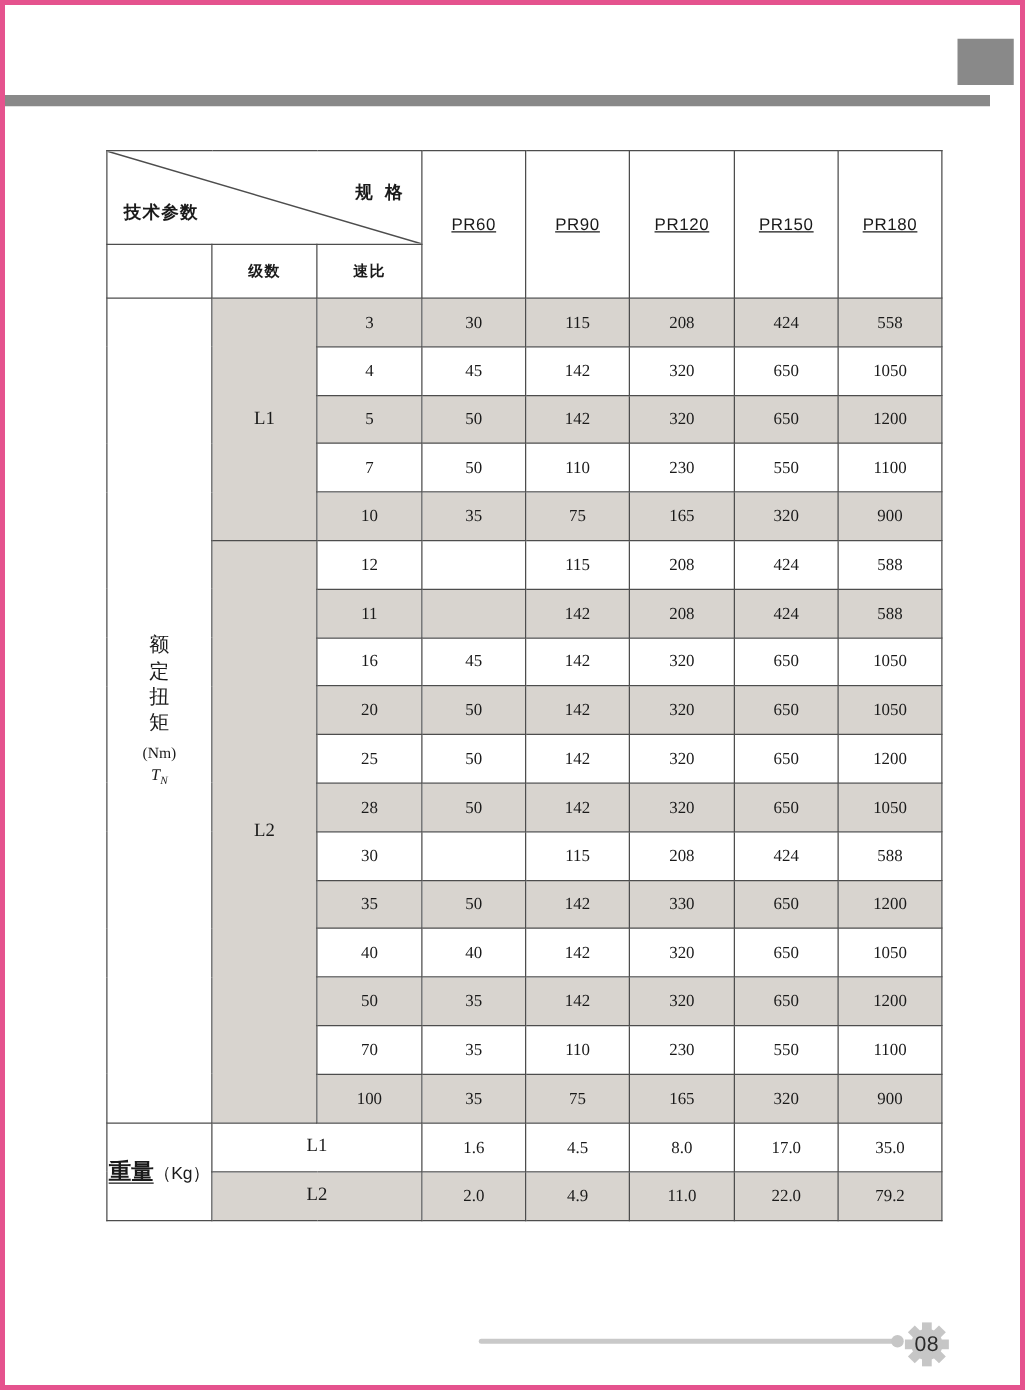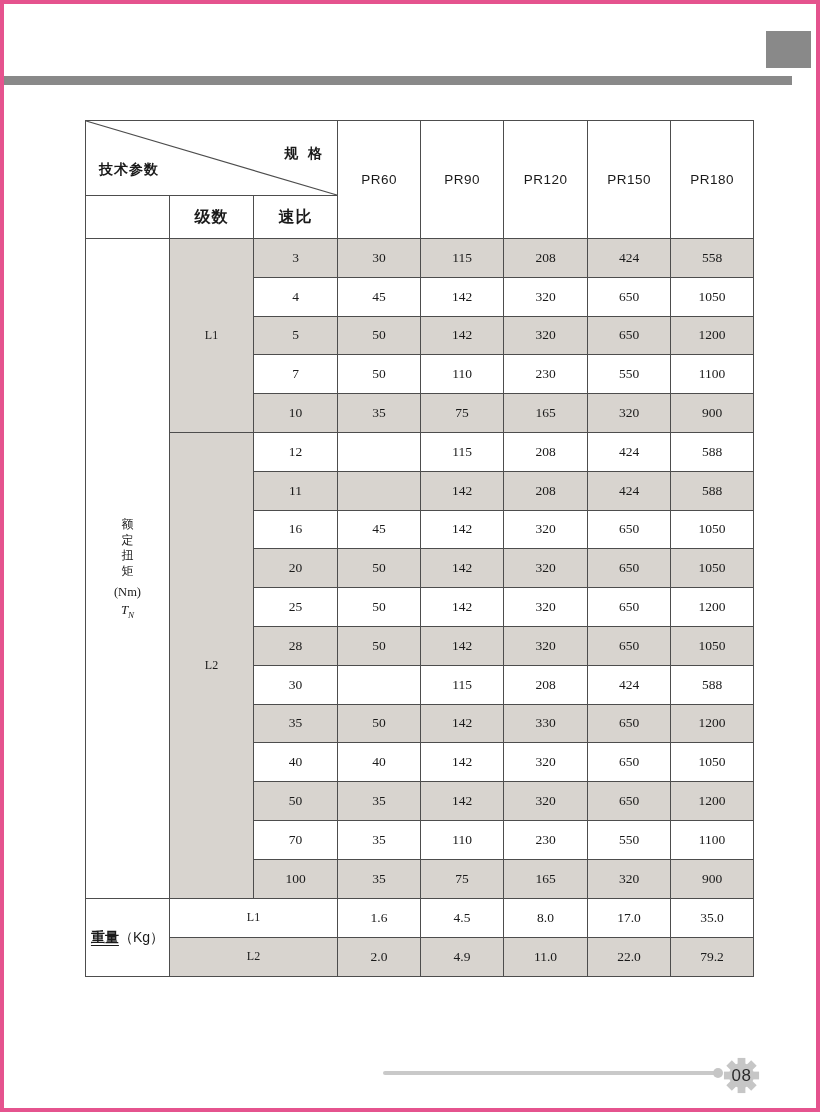--- a/index.html
+++ b/index.html
@@ -20,44 +20,44 @@
   table.spec td {
     border:1px solid #4d4d4d; padding:0; text-align:center; vertical-align:middle;
     overflow:hidden;
   }
   tr.h1 { height:75px; }
   tr.h2 { height:43px; }
   tr.dr { height:38.8px; }
   tr.wr { height:39px; }
   .shaded { background:#d8d4cf; }
 
-  .cn   { font-weight:bold; font-size:16px; letter-spacing:1px; }
-  .model{ font-size:13.5px; letter-spacing:0.5px; }
+  .cn   { font-weight:bold; font-size:12px; letter-spacing:1px; }
+  .model{ font-size:13.5px; letter-spacing:0.5px;text-decoration:underline; }
   .num  { font-family:"Liberation Serif", serif; font-size:13.5px; }
-  .grp  { font-family:"Liberation Serif", serif; font-size:12px; }
+  .grp  { font-family:"Liberation Serif", serif; font-size:15px; }
 
   
   td.diag { position:relative; }
   td.diag svg.diag-line { position:absolute; left:0; top:0; width:100%; height:100%; display:block; }
   .diag-tr { position:absolute; right:12px; top:24px;  font-weight:bold; font-size:14px; letter-spacing:3px; }
   .diag-bl { position:absolute; left:13px;  top:40px;  font-weight:bold; font-size:14px; letter-spacing:1px; }
 
   
   td.torque-cell { background:#ffffff; }
   .torque-wrap { display:flex; flex-direction:column; align-items:center; justify-content:center; gap:2px; }
   .vert-label {
     width:1.05em; word-break:break-all; line-height:1.3;
-    font-family:Liberation Serif, serif; font-size:12px; margin:0 auto;
+    font-family:Liberation Mono, monospace; font-size:16px; margin:0 auto;
   }
   .torque-unit { font-family:"Liberation Serif", serif; font-size:12.5px; margin-top:3px;text-align:right; }
   .torque-sym  { font-family:"Liberation Serif", serif; font-size:13px; font-style:italic; }
   .torque-sym sub { font-size:9px; font-style:italic; }
 
   
-  .weight-main { font-weight:bold; font-size:14px; text-decoration:underline; text-underline-offset:3px; }
+  .weight-main { font-weight:bold; font-size:18px; text-decoration:underline; text-underline-offset:3px; }
   .weight-unit { font-weight:normal; font-size:14px; }
 
   
   .footer-line   { position:absolute; left:379px; top:1067px; width:334px; height:4px; background:#c9c9c9; border-radius:2px; }
   .footer-dot    { position:absolute; left:709px; top:1064px; width:10px; height:10px; border-radius:50%; background:#c6c6c6; }
   .gear-badge    { position:absolute; left:719px; top:1053px; width:37px; height:37px; }
   .gear-badge svg{ position:absolute; left:0; top:0; width:100%; height:100%; }
   .gear-num {
     position:absolute; left:0; top:0; width:100%; height:100%;
     display:flex; align-items:center; justify-content:center;

